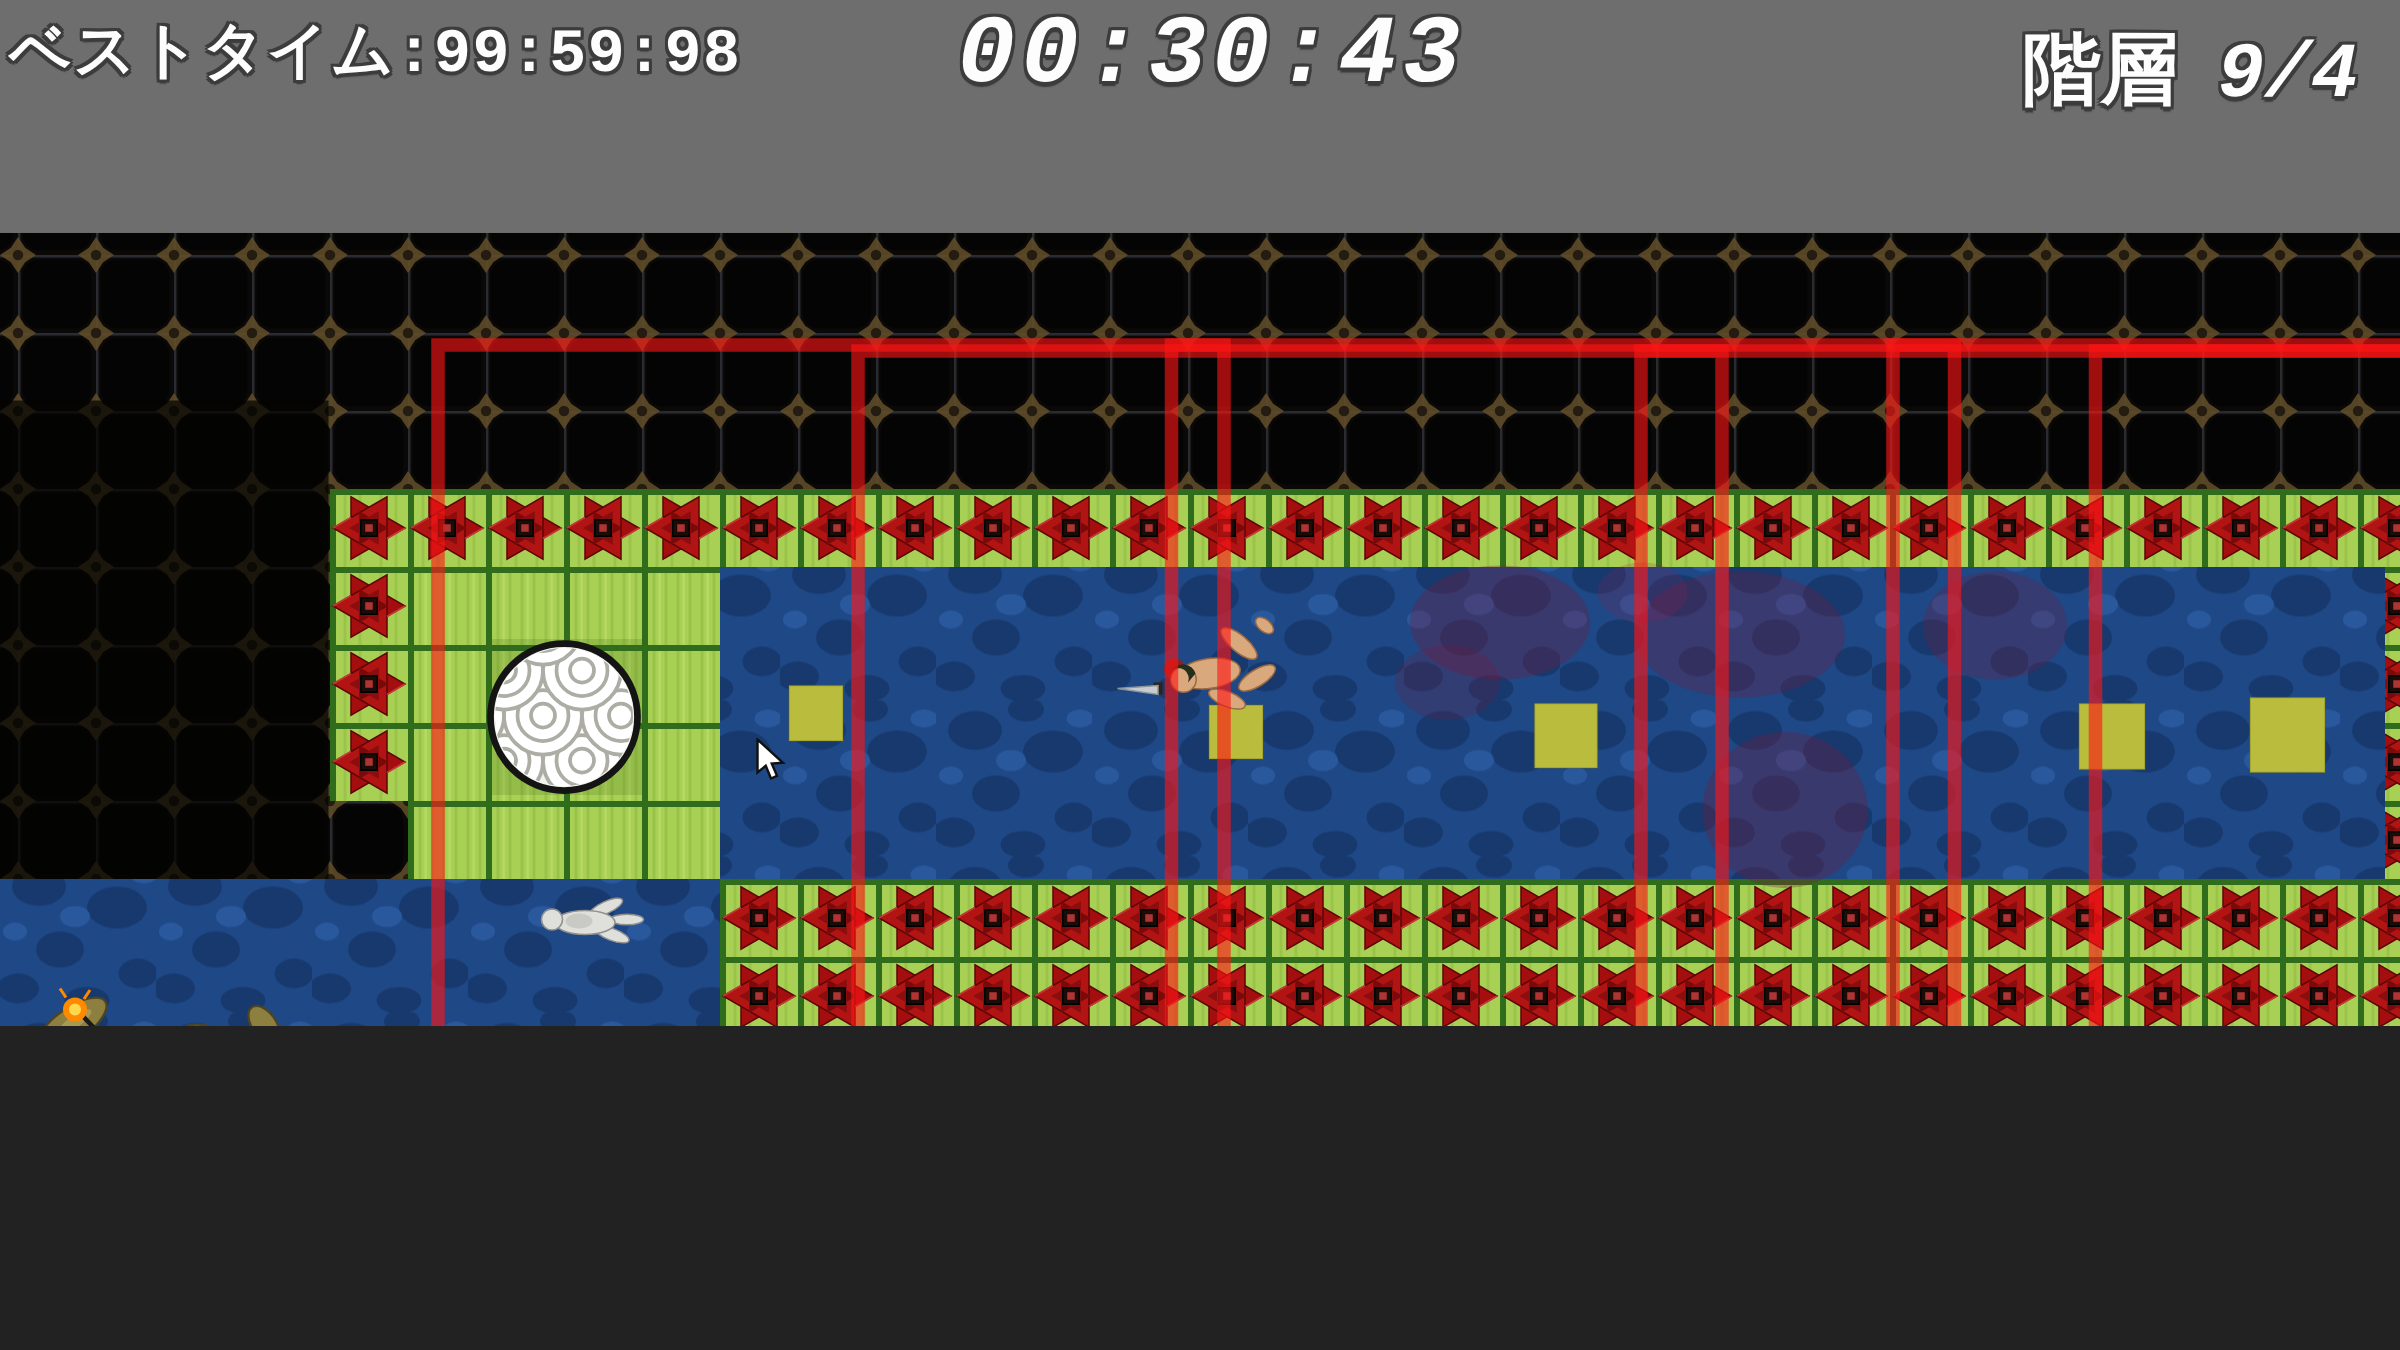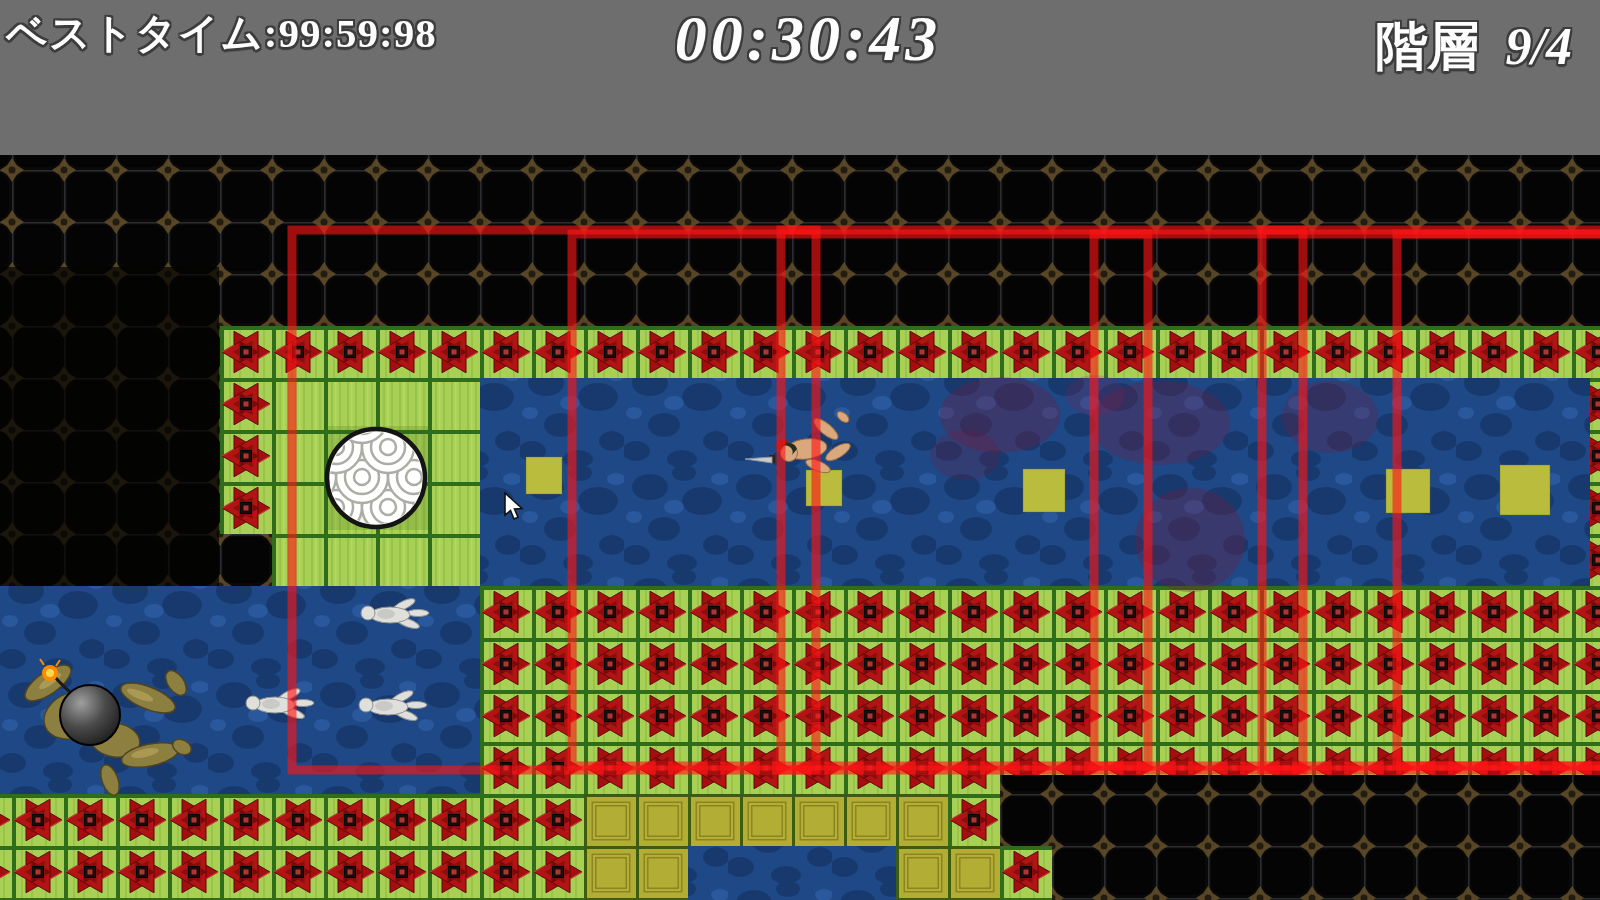--- a/index.html
+++ b/index.html
@@ -1,19 +1,19 @@
 <!DOCTYPE html>
 <html><head>
 <meta charset="utf-8">
 <style>
   html,body{margin:0;padding:0;background:#222;}
   .screen{
-    position:relative;width:1600px;height:900px;overflow:hidden;
+    position:relative;width:1600px;height:684px;overflow:hidden;
     background:#e5e5e5;
-    font-family:Liberation Serif, serif;
+    font-family:Liberation Mono, monospace;
   }
   .hud{position:absolute;top:0;left:0;width:1600px;height:155px;background:#6e6e6e;z-index:3;}
   .outlined{
     color:#fdfdfd;font-weight:bold;
     text-shadow:-2px -2px 0 #3c3c3c,2px -2px 0 #3c3c3c,-2px 2px 0 #3c3c3c,2px 2px 0 #3c3c3c,
                 -2px 0 0 #3c3c3c,2px 0 0 #3c3c3c,0 -2px 0 #3c3c3c,0 3px 1px #383838;
     white-space:nowrap;
   }
   .best-time{position:absolute;left:6px;top:6px;font-size:41px;letter-spacing:1px;}
   .timer{position:absolute;left:16px;right:0;top:2px;text-align:center;font-size:64px;font-style:italic;letter-spacing:4px;}

